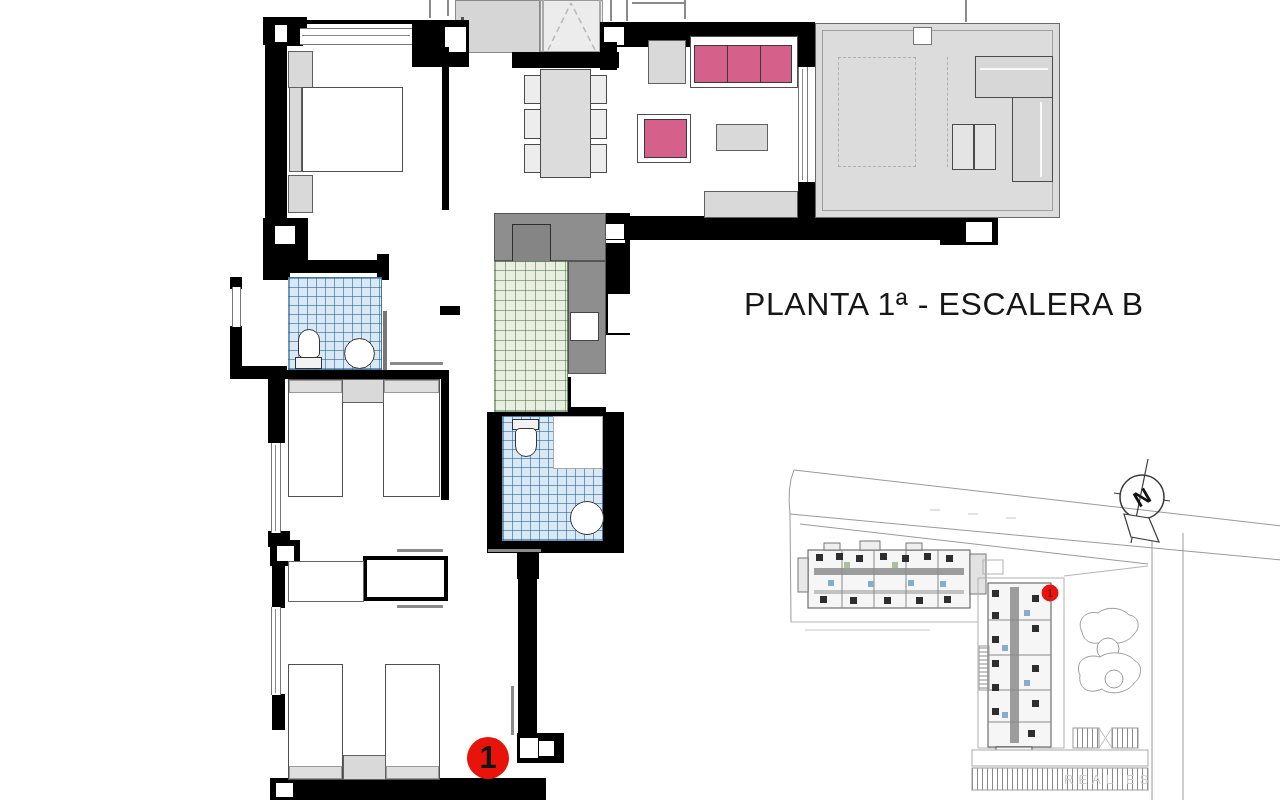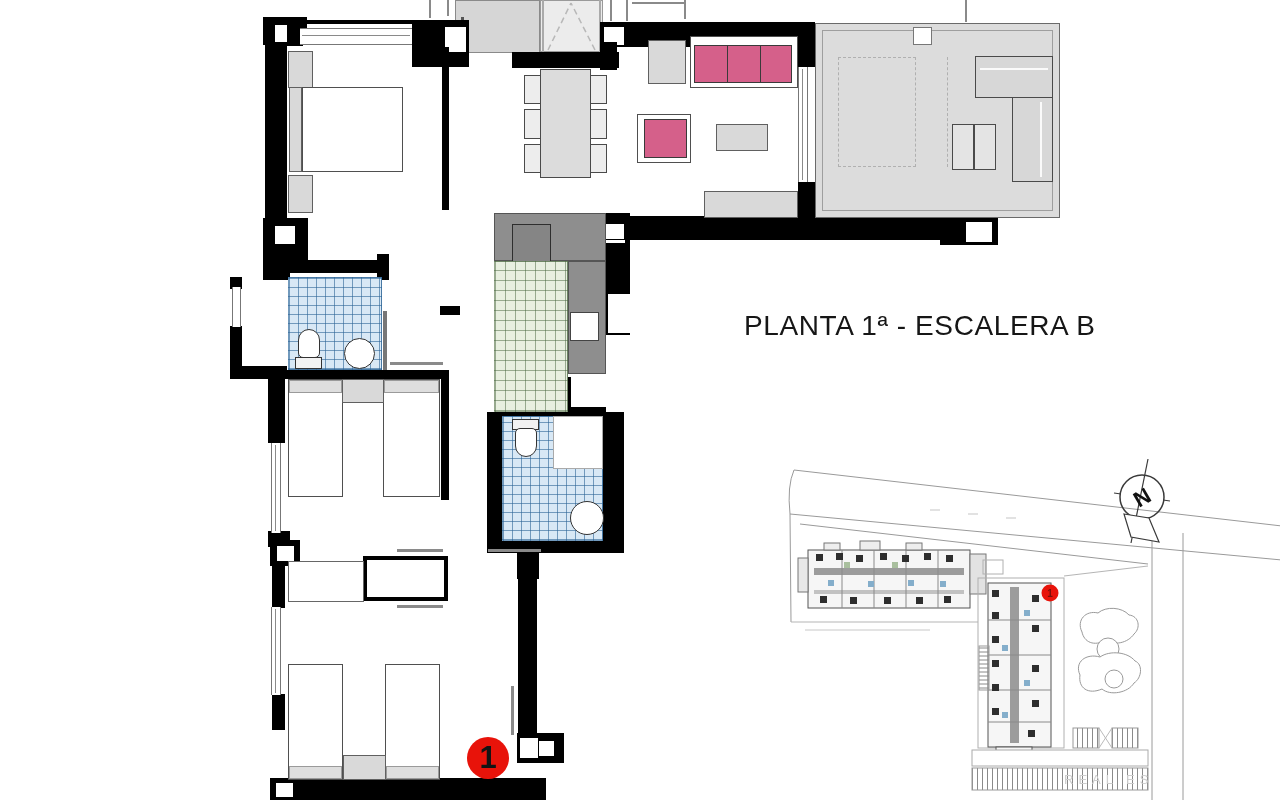--- a/index.html
+++ b/index.html
@@ -19,21 +19,21 @@
   .winH{position:absolute;background:#fff;border-top:1.2px solid #777;border-bottom:1.2px solid #777}
   .winV{position:absolute;background:#fff;border-left:1.2px solid #777;border-right:1.2px solid #777}
   .tileB{position:absolute;background-color:#d8e8f5;border:1px solid rgba(45,100,150,.6);
     background-image:repeating-linear-gradient(0deg,rgba(45,100,150,.6) 0 1px,transparent 1px 9px),
                      repeating-linear-gradient(90deg,rgba(45,100,150,.6) 0 1px,transparent 1px 9px)}
   .tileG{position:absolute;background-color:#e8efe0;border:1px solid rgba(70,100,60,.5);
     background-image:repeating-linear-gradient(0deg,rgba(70,100,60,.5) 0 1px,transparent 1px 10px),
                      repeating-linear-gradient(90deg,rgba(70,100,60,.5) 0 1px,transparent 1px 10px)}
   .toilet{position:absolute;background:#fff;border:1.3px solid #333}
   .circleFix{position:absolute;background:#fff;border:1.3px solid #333;border-radius:50%}
-  .title{position:absolute;left:744px;top:310px;font-size:28px;letter-spacing:.6px;color:#161616;white-space:nowrap}
+  .title{position:absolute;left:744px;top:286px;font-size:32px;letter-spacing:.6px;color:#161616;white-space:nowrap}
   .marker{position:absolute;left:467px;top:737px;width:42px;height:42px;background:#e8130a;border-radius:50%;
     display:flex;align-items:center;justify-content:center;font-weight:bold;font-size:31px;color:#141414}
   .terr{position:absolute;background:#dcdcdc;border:1px solid #6a6a6a}
   .terrIn{position:absolute;border:1px solid #9e9e9e}
   .dashRect{position:absolute;border:1px dashed #b0b0b0}
   .dashV{position:absolute;border-left:1px dashed #b0b0b0}
 </style>
 </head>
 <body>
 

